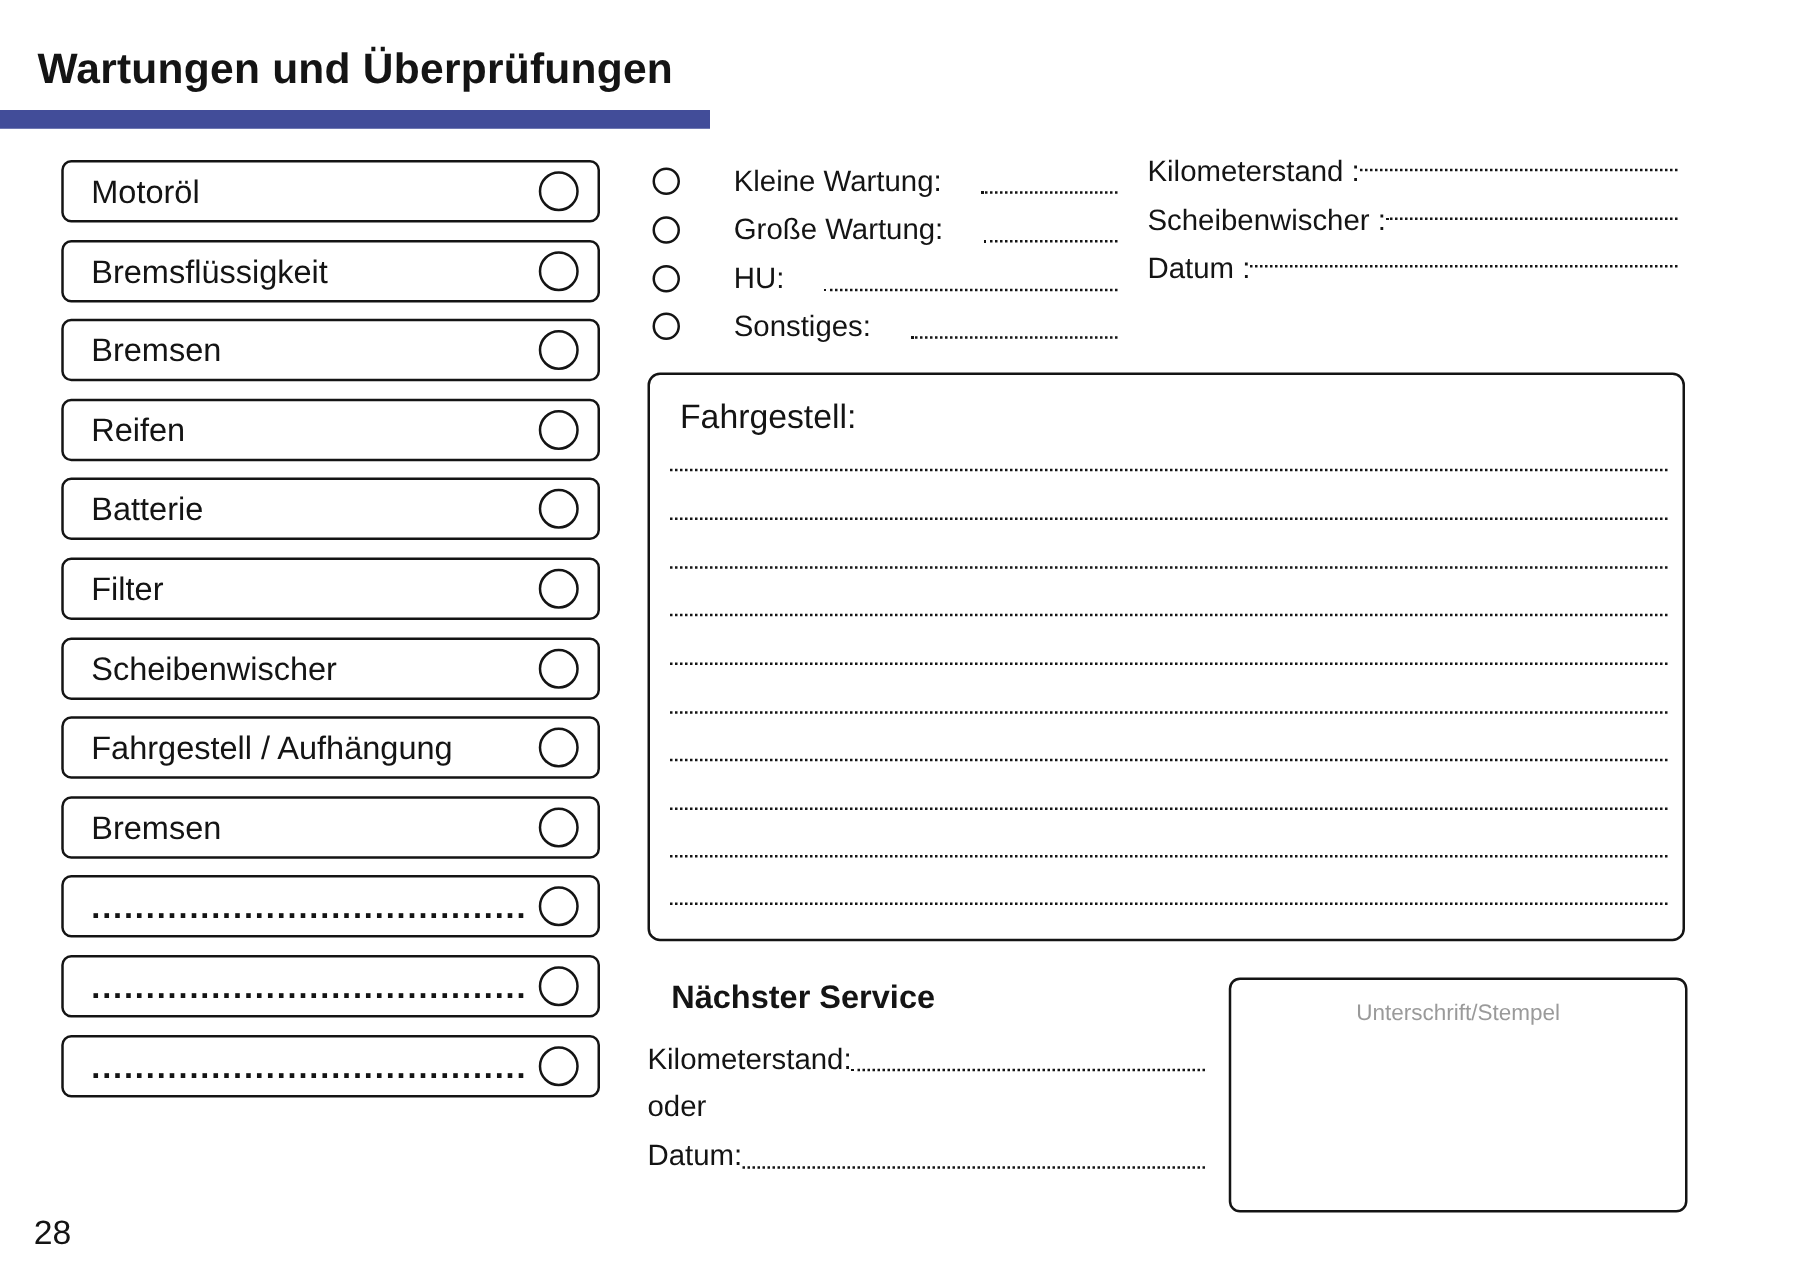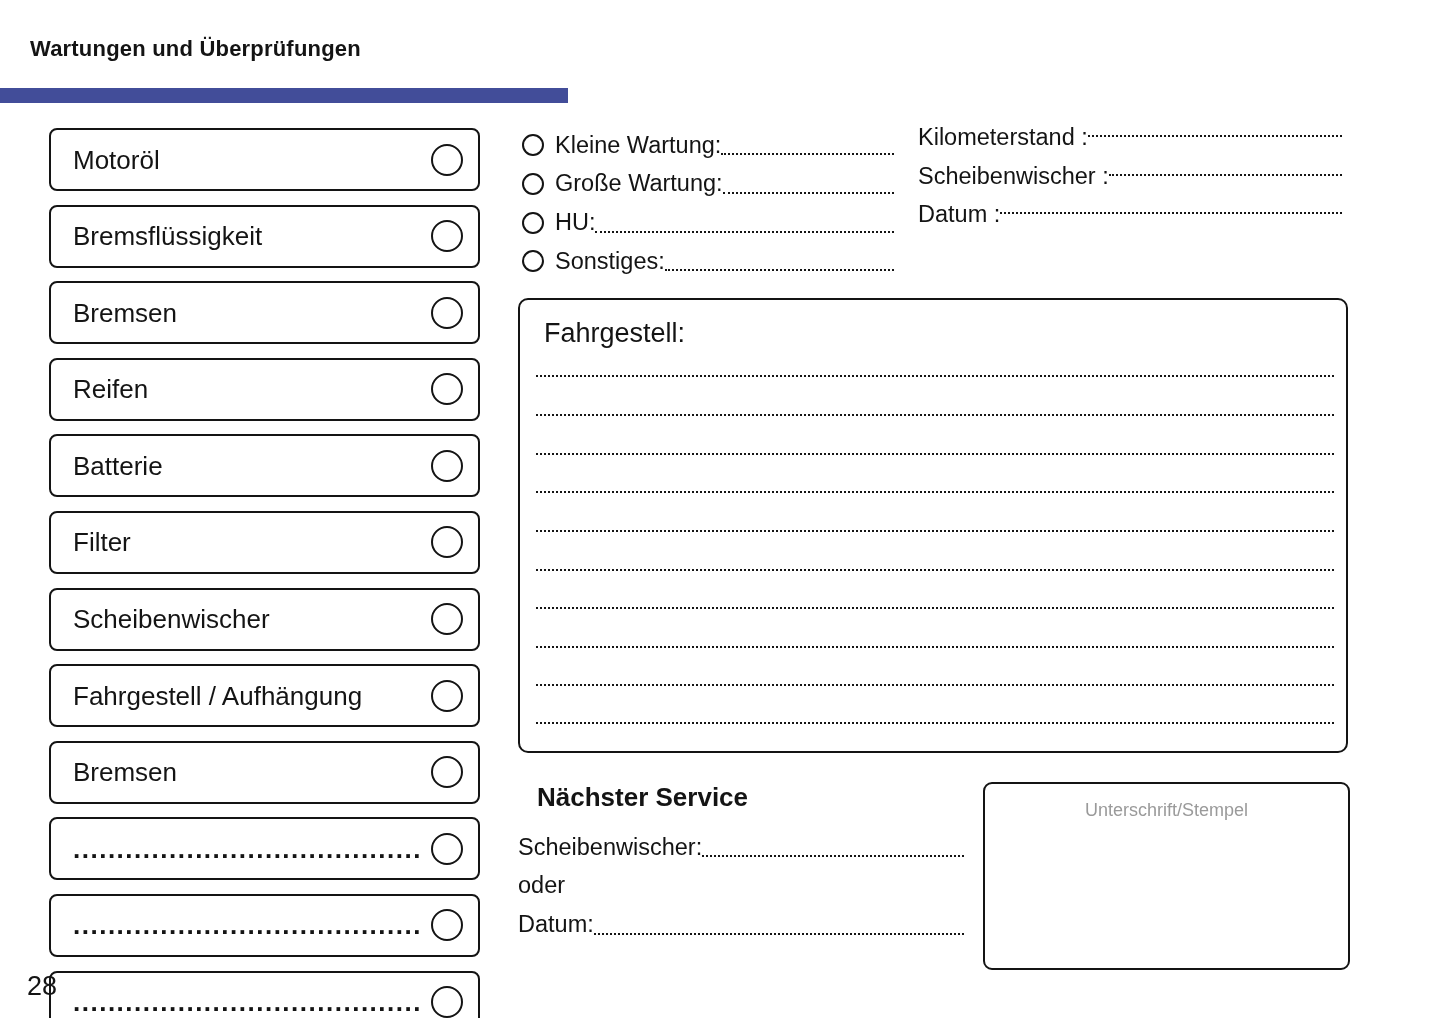--- a/index.html
+++ b/index.html
@@ -5,48 +5,48 @@
   html, body { margin:0; padding:0; }
   body {
     width:1445px; height:1018px; position:relative;
     background:#ffffff; color:#141414;
     font-family:"Liberation Sans", "DejaVu Sans", sans-serif;
     overflow:hidden;
   }
 
   .page-title {
     position:absolute; left:30px; top:36px;
-    font-size:22px; font-weight:bold; letter-spacing:.2px;
+    font-size:34px; font-weight:bold; letter-spacing:.2px;
   }
   .accent-bar {
     position:absolute; left:0; top:88px; width:568px; height:15px;
     background:#424D99;
   }
 
   
   .checklist {
     position:absolute; left:49px; top:128px; width:431px;
     display:flex; flex-direction:column; gap:13.6px;
   }
   .check-row {
-    position:relative; height:63px; box-sizing:border-box;
+    position:relative; height:50px; box-sizing:border-box;
     border:2.6px solid #141414; border-radius:8px; background:#fff;
     display:flex; align-items:center; padding-left:22px; padding-right:60px;
   }
   .check-label { font-size:26px; line-height:1; white-space:nowrap; }
   .dots { letter-spacing:1.5px; font-weight:700; }
   .check-circle {
     position:absolute; right:15px; top:50%; transform:translateY(-50%);
     width:32px; height:32px; box-sizing:border-box;
     border:2.8px solid #141414; border-radius:50%; background:#fff;
   }
 
   
   .service-type { position:absolute; left:522px; top:126px; width:372px; }
-  .st-row { display:flex; align-items:center; height:38.7px; }
+  .st-row { display:flex; align-items:center; height:38.7px;gap:32px; }
   .radio {
     width:22px; height:22px; box-sizing:border-box; flex:none;
     border:2.6px solid #141414; border-radius:50%; margin-right:11px; background:#fff;
   }
   .form-label { font-size:23.5px; line-height:1; white-space:nowrap; }
   .leader {
     flex:1; height:0; min-width:18px;
     border-bottom:2.6px dotted #141414; transform:translateY(9px);
   }
 
@@ -190,21 +190,21 @@
   <div class="remark-line" style="top:269px"></div>
   <div class="remark-line" style="top:307px"></div>
   <div class="remark-line" style="top:346px"></div>
   <div class="remark-line" style="top:384px"></div>
   <div class="remark-line" style="top:422px"></div>
 </div>
 
 <div class="next-service-title">Nächster Service</div>
 <div class="next-service">
   <div class="ns-row">
-    <span class="form-label">Scheibenwischer:</span>
+    <span class="form-label">Kilometerstand:</span>
     <span class="leader"></span>
   </div>
   <div class="ns-row">
     <span class="form-label">oder</span>
   </div>
   <div class="ns-row">
     <span class="form-label">Datum:</span>
     <span class="leader"></span>
   </div>
 </div>

